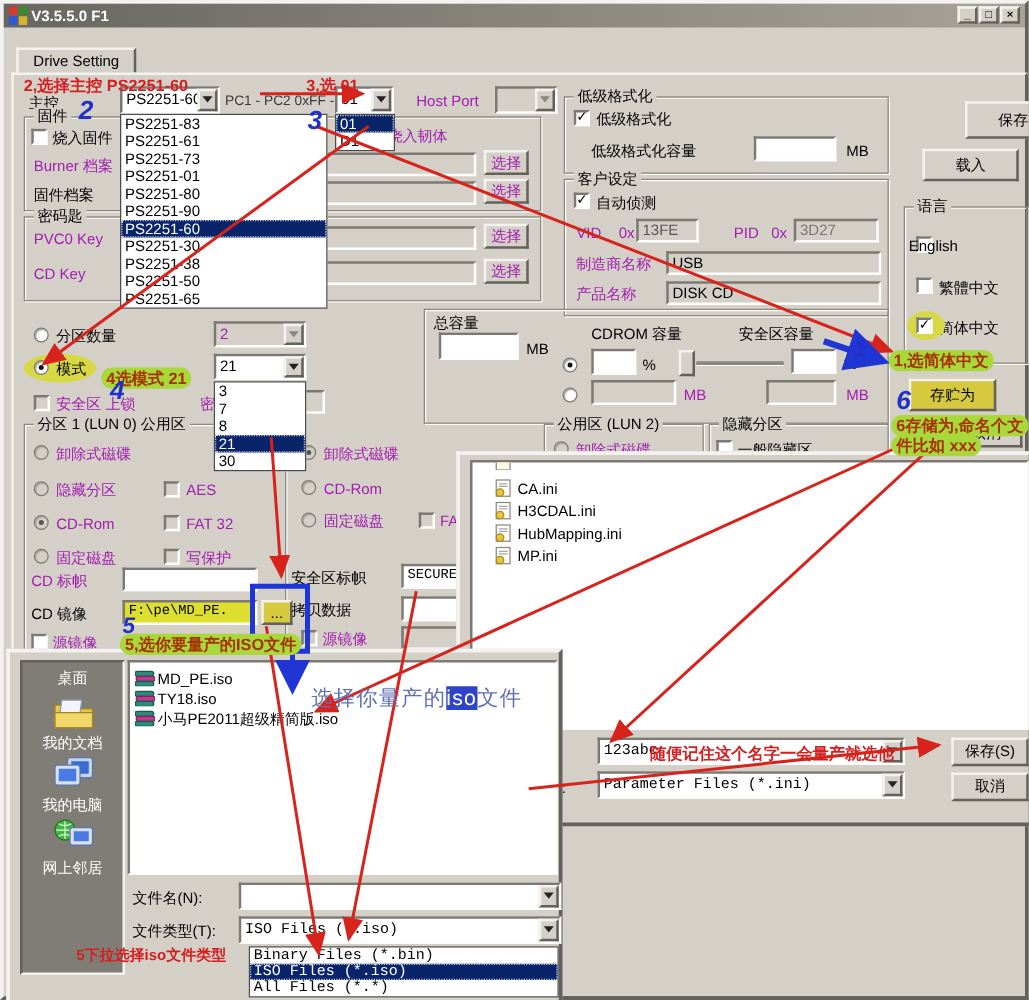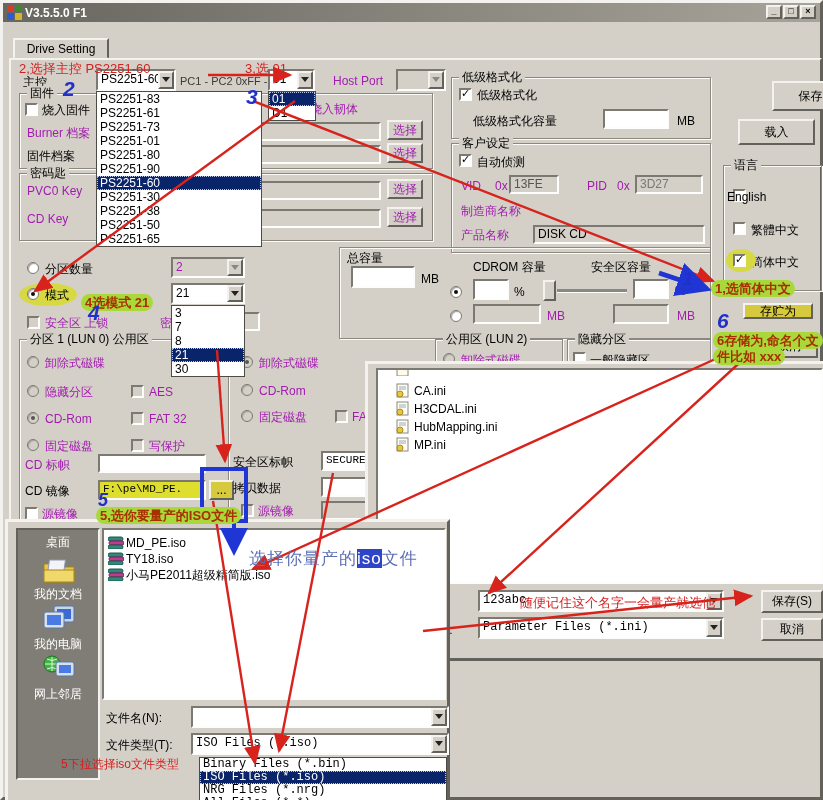--- a/index.html
+++ b/index.html
@@ -32,21 +32,21 @@
   .carrow{position:absolute;right:0;top:0;bottom:0;width:16px;background:#d4d0c8;
           border:2px solid;border-color:#f4f2ee #63615b #63615b #f4f2ee;display:flex;justify-content:center;box-sizing:border-box}
   .carrow::after{content:"";border:4px solid transparent;border-top:5px solid #222;margin-top:4px}
   .carrow.gray::after{border-top-color:#8a887f}
   .list{position:absolute;background:#fff;border:1px solid #4d4b46;z-index:5}
   .li{height:14px;line-height:14px;padding:0 3px;white-space:nowrap;font-size:12px}
   .li.sel{background:#0a246a;color:#fff;outline:1px dotted #b8c4e8;outline-offset:-1px}
   .mono{font-family:"Liberation Mono",monospace}
   .gpill{position:absolute;background:#a8d83a;color:#a83000;font-weight:bold;font-size:13px;line-height:17px;
          padding:0 4px;border-radius:9px;white-space:nowrap;z-index:45}
-  .rnote{position:absolute;color:#d41f1f;font-weight:normal;font-size:13px;white-space:nowrap;z-index:45}
+  .rnote{position:absolute;color:#d41f1f;font-weight:bold;font-size:13px;white-space:nowrap;z-index:45}
   .bnum{position:absolute;color:#2030c8;font-weight:bold;font-style:italic;font-size:21px;z-index:45;line-height:20px}
   .ylw{background:#dede2e !important}
   .ybtn{background:#d6c93e !important}
   .dlg{position:absolute;background:#d4d0c8;border:3px solid;border-color:#f4f2ee #63615b #63615b #f4f2ee;
        z-index:10;box-sizing:border-box}
   .white{position:absolute;background:#fff;border:2px solid;border-color:#7b7972 #fdfdfb #fdfdfb #7b7972;
          box-sizing:border-box;overflow:hidden}
   .titlebar{position:absolute;left:0;top:0;right:0;height:19px;
             background:linear-gradient(90deg,#67665f,#a7a399);display:flex;align-items:center;z-index:2}
   .titletext{color:#fff;font-weight:bold;font-size:12px;margin-left:6px}
@@ -147,40 +147,41 @@
   </div>
   <span class="cb ck" style="left:456px;top:151px"></span>
   <span class="lbl" style="left:474px;top:152px">自动侦测</span>
   <span class="lbl dis" style="left:458px;top:176px">VID</span>
   <span class="lbl dis" style="left:492px;top:176px">0x</span>
   <div class="tb gray" style="left:506px;top:172px;width:50px;height:19px;color:#555">13FE</div>
   <span class="lbl dis" style="left:584px;top:176px">PID</span>
   <span class="lbl dis" style="left:614px;top:176px">0x</span>
   <div class="tb gray" style="left:632px;top:172px;width:68px;height:19px;color:#777">3D27</div>
   <span class="lbl dis" style="left:458px;top:201px">制造商名称</span>
+  <div class="tb gray" style="left:530px;top:198px;width:172px;height:19px">USB</div>
   <span class="lbl dis" style="left:458px;top:225px">产品名称</span>
   <div class="tb gray" style="left:530px;top:222px;width:172px;height:19px">DISK CD</div>
 
   <div class="btn" style="left:769px;top:78px;width:77px;height:30px">
     <span>保存</span>
   </div>
   <div class="btn" style="left:735px;top:116px;width:77px;height:26px">
     <span>载入</span>
   </div>
   <div class="group" style="left:720px;top:162px;width:97px;height:124px">
     <span class="leg">语言</span>
   </div>
   <span class="cb" style="left:730px;top:186px"></span>
   <span class="lbl" style="left:724px;top:187px">English</span>
   <span class="cb" style="left:730px;top:219px"></span>
   <span class="lbl" style="left:748px;top:220px">繁體中文</span>
   <div class="hlellipse" style="left:723px;top:246px;width:30px;height:23px"></div>
   <span class="cb ck" style="left:730px;top:251px;z-index:2"></span>
   <span class="lbl" style="left:748px;top:252px">简体中文</span>
-  <div class="btn ybtn" style="left:740px;top:300px;width:70px;height:16px;z-index:2">
+  <div class="btn ybtn" style="left:724px;top:300px;width:70px;height:26px;z-index:2">
     <span>存贮为</span>
   </div>
   <div class="btn" style="left:757px;top:331px;width:58px;height:24px">
     <span>取消</span>
   </div>
 
   <span class="rb" style="left:24px;top:259px"></span>
   <span class="lbl" style="left:42px;top:259px">分区数量</span>
   <div class="combo gray" style="left:168px;top:254px;width:74px;height:21px">
     <span class="val dis">2</span>
@@ -400,21 +401,20 @@
       <span class="carrow"></span>
     </div>
     <span class="lbl" style="left:98px;top:216px">文件类型(T):</span>
     <div class="combo" style="left:183px;top:211px;width:258px;height:22px">
       <span class="val mono">ISO Files (*.iso)</span>
       <span class="carrow"></span>
     </div>
     <div class="list" style="left:191px;top:235px;width:246px;z-index:12">
       <div class="li mono" style="height:13px;line-height:13px">Binary Files (*.bin)</div>
       <div class="li mono sel" style="height:13px;line-height:13px">ISO Files (*.iso)</div>
-      <div class="li mono" style="height:13px;line-height:13px">NRG Files (*.nrg)</div>
       <div class="li mono" style="height:13px;line-height:13px">All Files (*.*)</div>
     </div>
   </div>
 
   <svg class="a" style="left:0;top:0;z-index:40;pointer-events:none" width="823" height="800">
     <defs>
       <marker id="ra" markerWidth="9" markerHeight="8" refX="7" refY="3.5" orient="auto">
           <path d="M0,0 L8,3.5 L0,7 Z" fill="#d8231d"></path>
         </marker>
       <marker id="ba" markerWidth="8" markerHeight="8" refX="6" refY="3.5" orient="auto">

